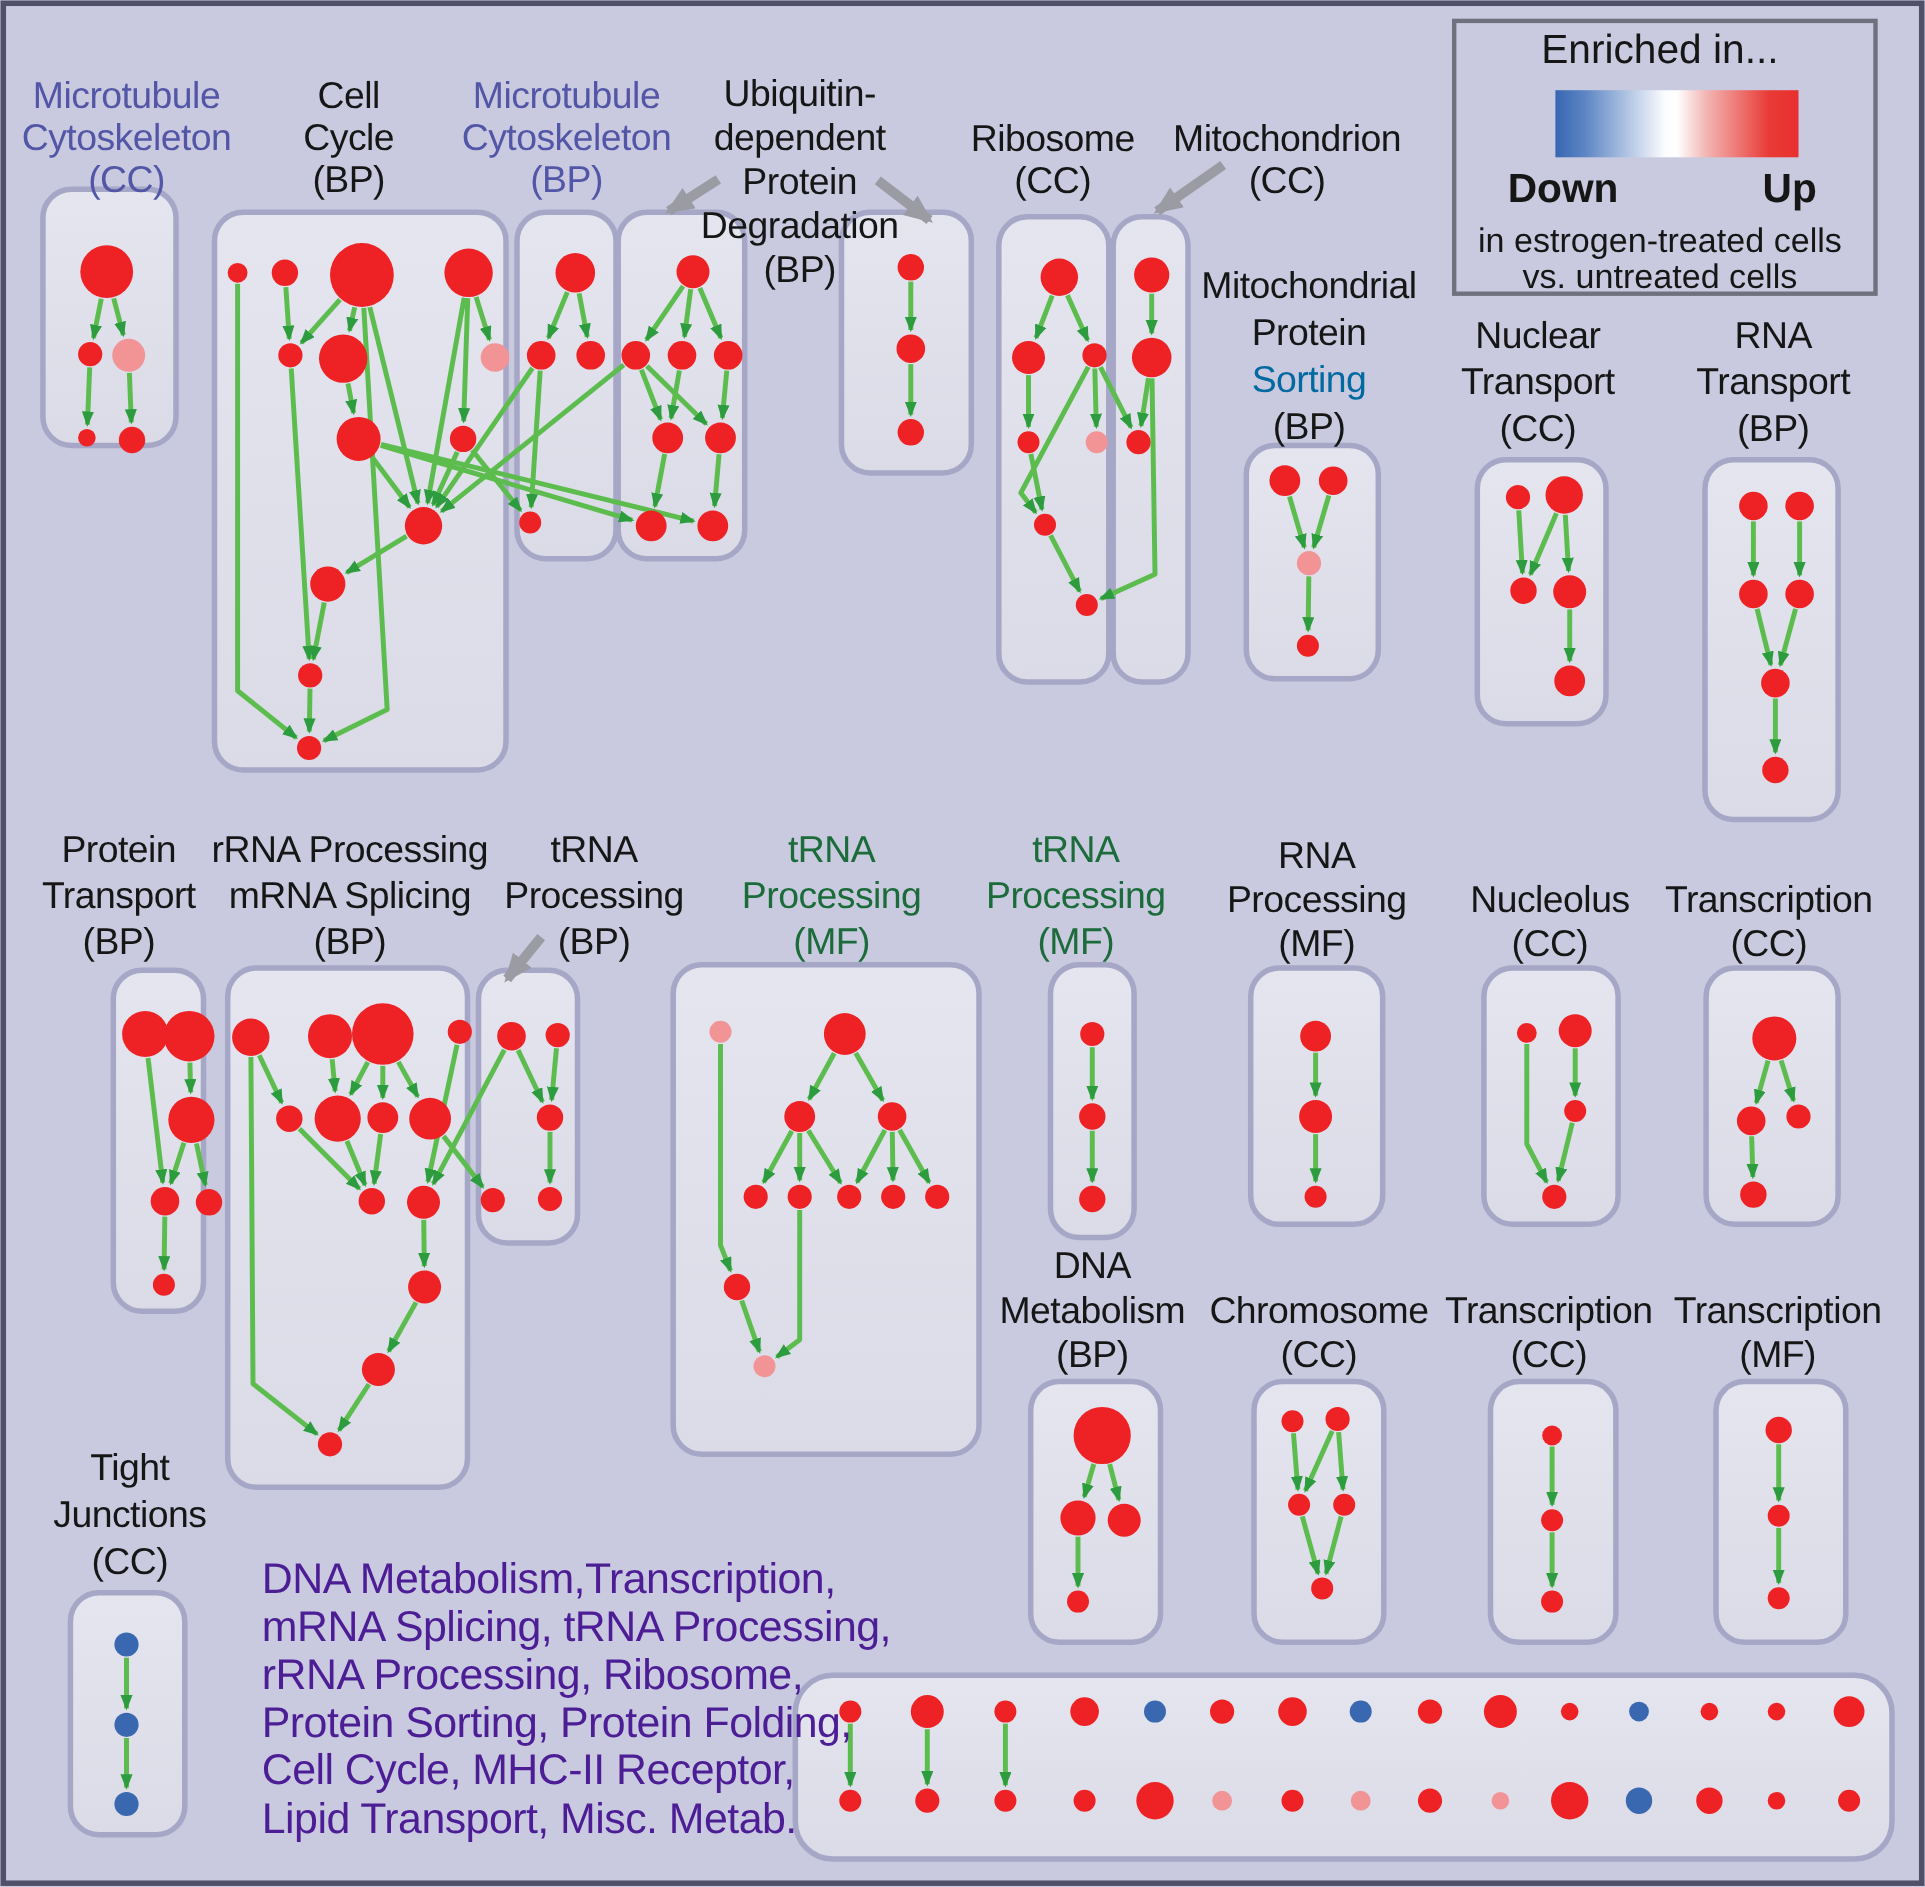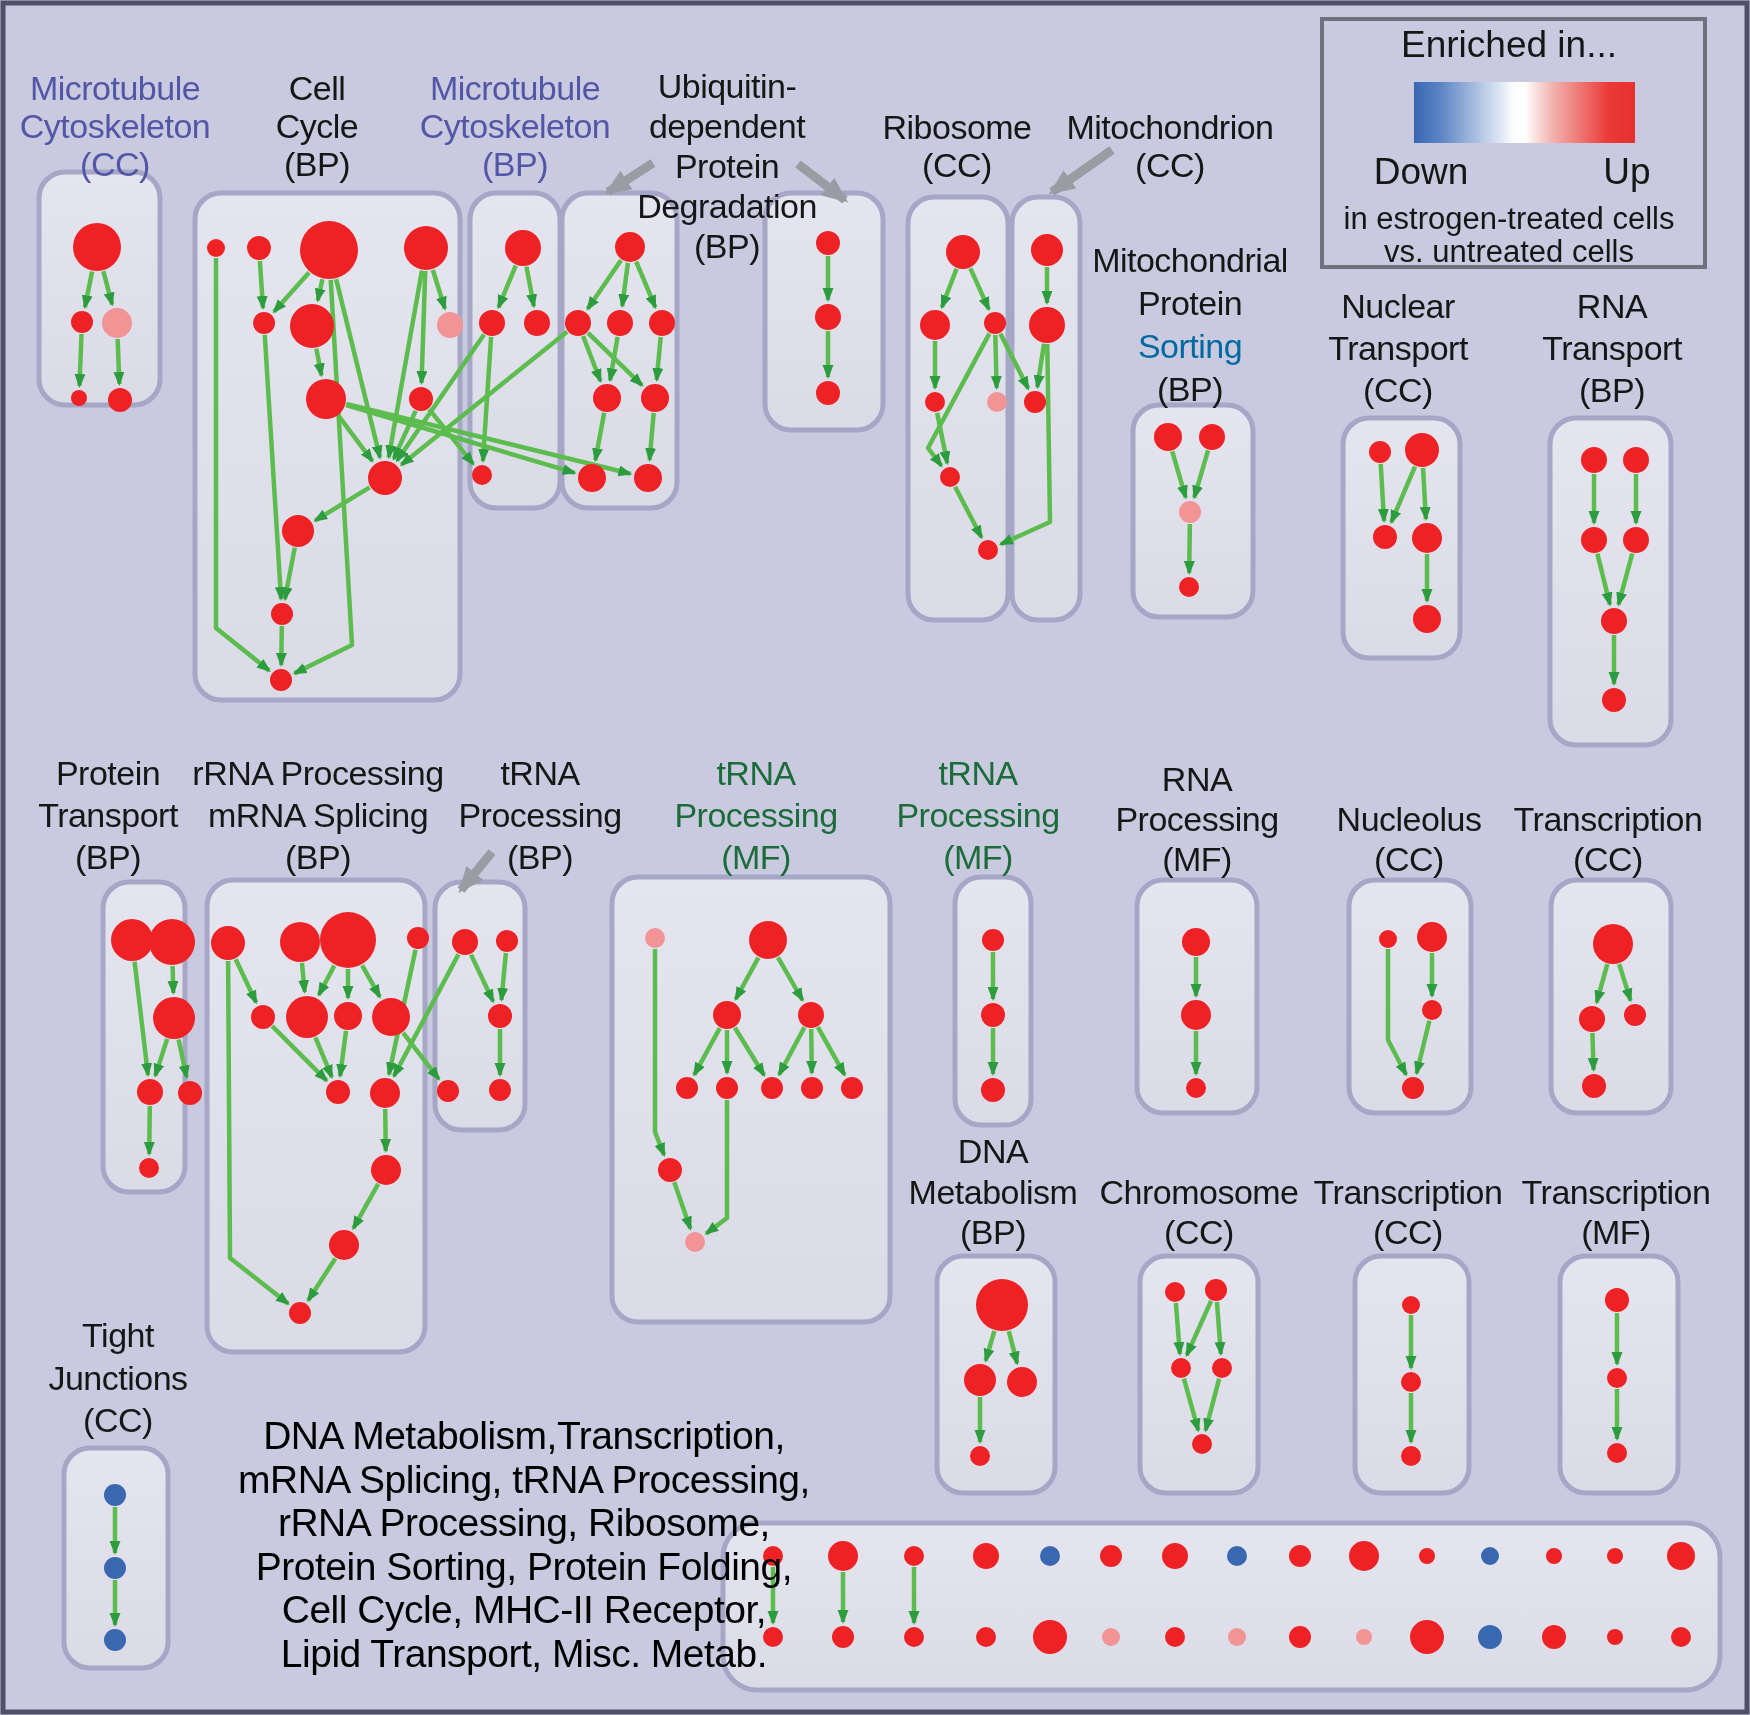--- a/index.html
+++ b/index.html
@@ -9,23 +9,23 @@
     font-family:"Liberation Sans", sans-serif;
   }
   #fig{position:absolute;inset:0;}
   #net{position:absolute;left:0;top:0;}
   .lbl{
     position:absolute;white-space:nowrap;transform:translate(-50%,-50%);
     font-size:34px;font-weight:400;letter-spacing:-0.5px;
   }
   .leg{position:absolute;white-space:nowrap;transform:translate(-50%,-50%);color:#161616;}
   .leg.title{font-size:37px;}
-  .leg.dir{font-size:37px;}
+  .leg.dir{font-size:37px;font-weight:bold;}
   .leg.sub{font-size:31px;}
-  #footnote{position:absolute;left:238px;top:1414px;color:#000000;text-align:center;}
+  #footnote{position:absolute;left:238px;top:1414px;color:#4c1d95;}
   #footnote div{font-size:39px;line-height:43.5px;white-space:nowrap;letter-spacing:-0.5px;}
 </style>
 </head>
 <body>
 
 <div id="fig">
   <svg id="net" width="1750" height="1715">
       <defs>
         <linearGradient id="legbar" x1="0" y1="0" x2="1" y2="0">
           <stop offset="0" stop-color="#3766B2"></stop>

